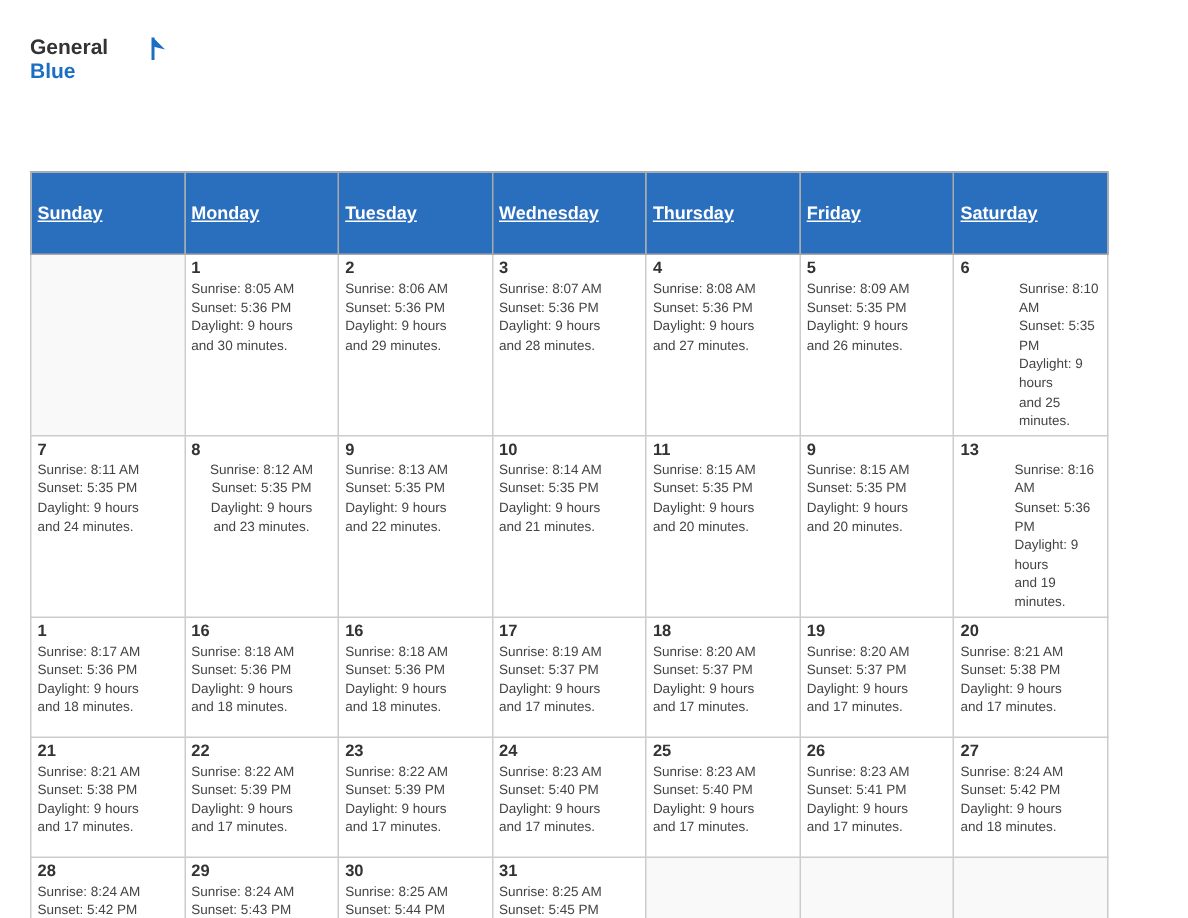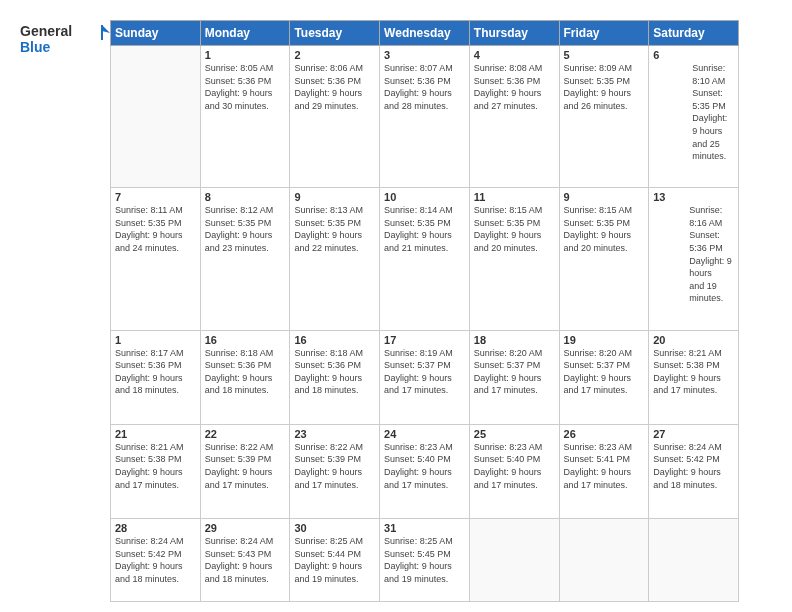--- a/index.html
+++ b/index.html
@@ -8,21 +8,22 @@
       background: #fff;
       width: 792px;
       height: 612px;
       overflow: hidden;
     }
     .page {
       width: 759px;
       height: 612px;
       padding: 20px 20px 10px 20px;
       display: flex;
-      flex-direction: row;
+      flex-direction: column;
+      gap: 44px;
     }
     .header {
       display: flex;
       align-items: flex-start;
       justify-content: space-between;
       margin-bottom: 10px;
     }
     .logo {
       display: flex;
       align-items: center;
@@ -44,23 +45,24 @@
       border: 1px solid #ccc;
       border-collapse: collapse;
       width: 100%;
       table-layout: fixed;
     }
     .calendar th {
       background-color: #2a6fbd;
       color: #fff;
       font-size: 12px;
       font-weight: bold;
-      padding: 5px 4px;
+      padding: 20px 4px;
       text-align: left;
       border: 1px solid #aaa;
+      text-decoration: underline;
     }
     .calendar td {
       vertical-align: top;
       border: 1px solid #ccc;
       padding: 3px 4px;
       font-size: 9.5px;
       color: #333;
       background: #fff;
       height: 80px;
     }
@@ -164,21 +166,21 @@
         <tr>
           <td>
             <span class="day-number">7</span>
             <div class="day-info" style="white-space: pre-line;">Sunrise: 8:11 AM
 Sunset: 5:35 PM
 Daylight: 9 hours
 and 24 minutes.</div>
           </td>
           <td>
             <span class="day-number">8</span>
-            <div class="day-info" style="white-space: pre-line;">Sunrise: 8:12 AM
+            <div class="day-info" style="white-space: pre-line; text-align: center;">Sunrise: 8:12 AM
 Sunset: 5:35 PM
 Daylight: 9 hours
 and 23 minutes.</div>
           </td>
           <td>
             <span class="day-number">9</span>
             <div class="day-info" style="white-space: pre-line;">Sunrise: 8:13 AM
 Sunset: 5:35 PM
 Daylight: 9 hours
 and 22 minutes.</div>

